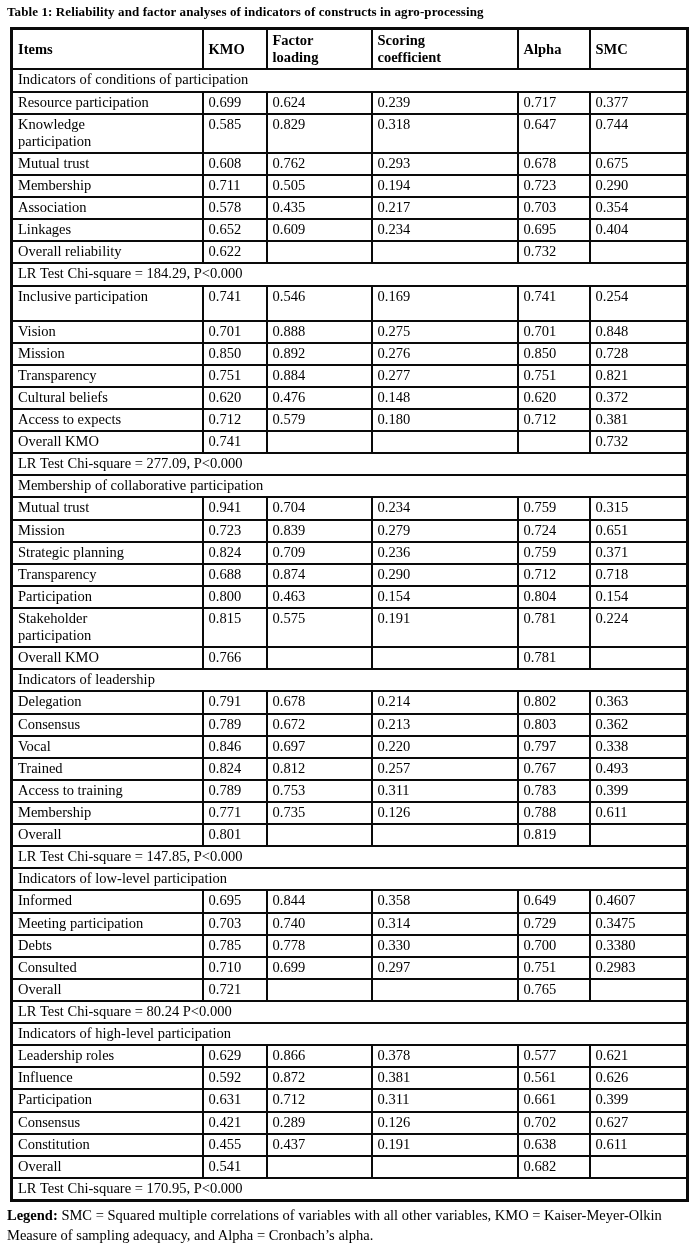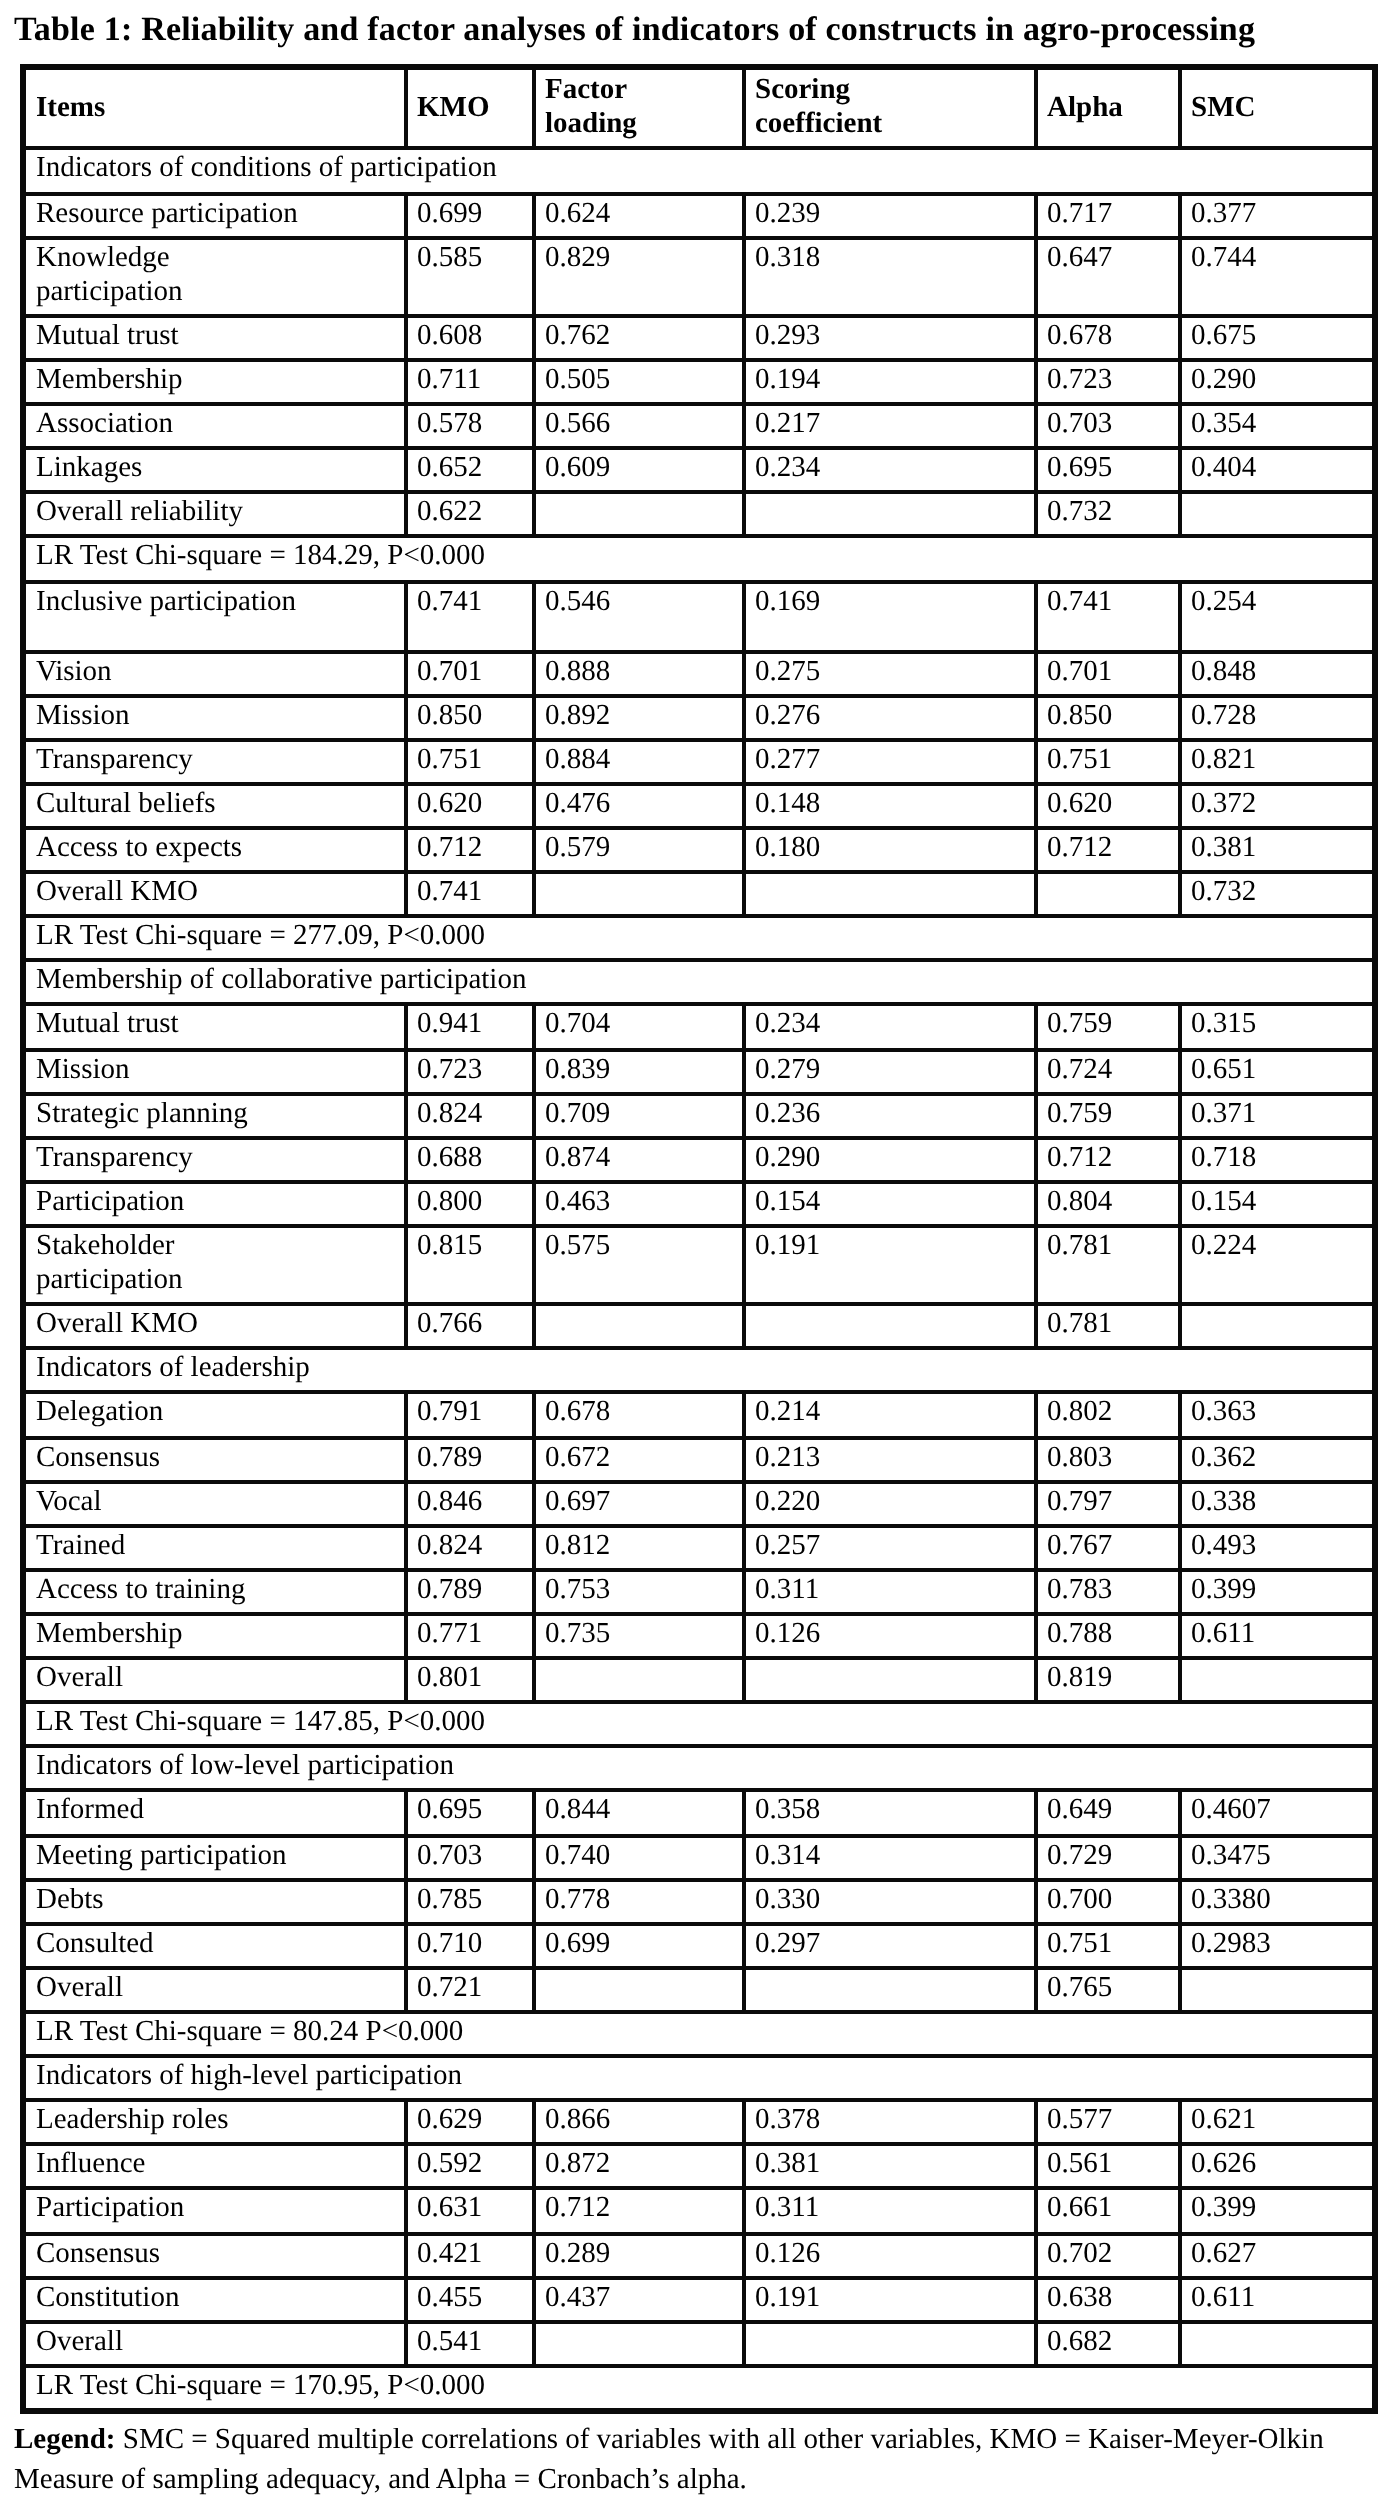--- a/index.html
+++ b/index.html
@@ -9,21 +9,21 @@
     color: #000000;
     font-family: "Liberation Serif", "DejaVu Serif", serif;
   }
   .page {
     width: 689px;
     box-sizing: border-box;
     padding: 4px 6px 6px 6px;
     background: #ffffff;
   }
   .table-title {
-    font-size: 17px;
+    font-size: 13px;
     font-weight: bold;
     margin: 0 0 7px 1px;
     line-height: 1.25;
     letter-spacing: 0.1px;
   }
   table.rel-table {
     border-collapse: collapse;
     table-layout: fixed;
     width: 676px;
     margin-left: 4px;
@@ -118,21 +118,21 @@
           <td>Membership</td>
           <td>0.711</td>
           <td>0.505</td>
           <td>0.194</td>
           <td>0.723</td>
           <td>0.290</td>
         </tr>
         <tr>
           <td>Association</td>
           <td>0.578</td>
-          <td>0.566</td>
+          <td>0.435</td>
           <td>0.217</td>
           <td>0.703</td>
           <td>0.354</td>
         </tr>
         <tr>
           <td>Linkages</td>
           <td>0.652</td>
           <td>0.609</td>
           <td>0.234</td>
           <td>0.695</td>

